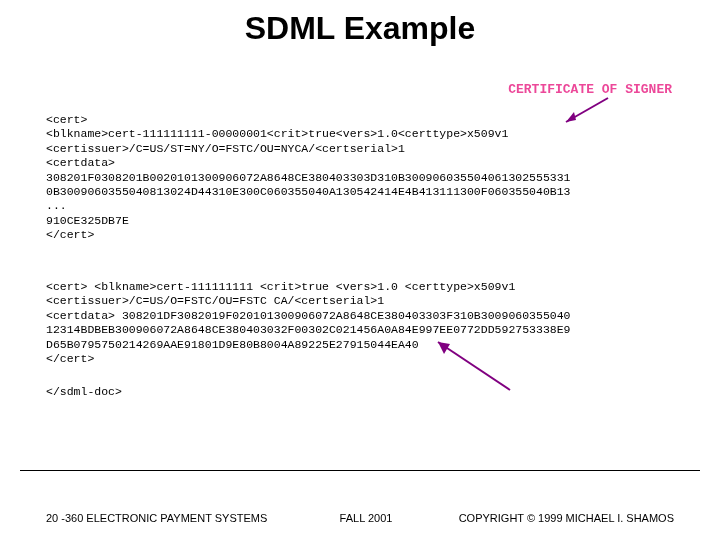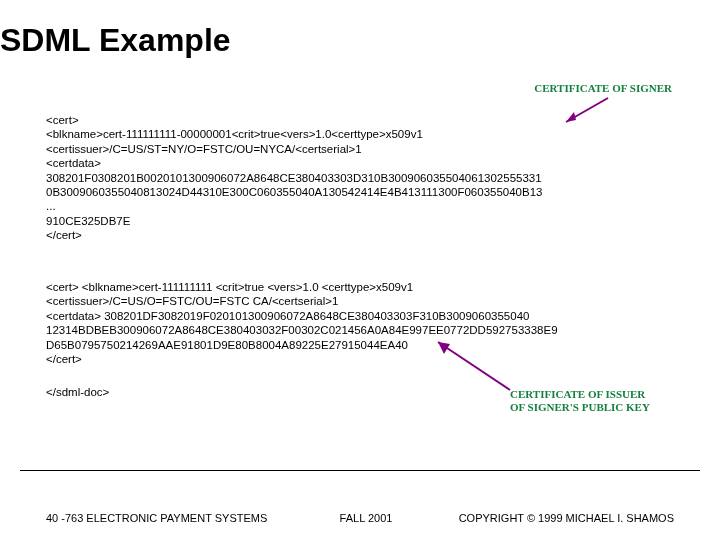--- a/index.html
+++ b/index.html
@@ -1,20 +1,20 @@
 <!DOCTYPE html>
 <html><head>
 <meta charset="utf-8">
 <style>
   html,body{margin:0;padding:0;width:720px;height:540px;background:#fff;font-family:Arial,Helvetica,sans-serif;color:#000;position:relative}
-  .title{font-size:32px;font-weight:bold;text-align:left;padding-top:22px;font-family:Arial,sans-serif}
-  .label{font-family:Liberation Serif, serif;font-weight:bold;font-size:11px;color:#15803d;position:absolute}
+  .title{font-size:32px;font-weight:bold;text-align:center;padding-top:10px;font-family:Arial,sans-serif}
+  .label{font-family:Liberation Mono, monospace;font-weight:bold;font-size:13px;color:#ec4899;position:absolute}
   .label1{right:48px;top:82px}
   .label2{left:510px;top:388px;line-height:1.2}
-  .code{font-family:Liberation Sans, sans-serif;font-size:11.5px;white-space:pre;line-height:1.25;position:absolute;left:46px}
+  .code{font-family:Liberation Mono, monospace;font-size:11.5px;white-space:pre;line-height:1.25;position:absolute;left:46px}
   .block1{top:113px}
   .block2{top:280px}
   .block3{top:385px}
   svg.arrow{position:absolute;overflow:visible}
   .hr{position:absolute;left:20px;right:20px;top:470px;border-top:1px solid #000;height:0}
   .footer{position:absolute;bottom:28px;left:0;right:0;font-family:Arial,sans-serif;font-size:11px;color:#000}
   .footer .l{position:absolute;left:46px}
   .footer .c{position:absolute;left:12px;right:0;text-align:center}
   .footer .r{position:absolute;right:46px}
 </style>
@@ -48,23 +48,22 @@
 &lt;/cert&gt;</div>
 
 <div class="code block3">&lt;/sdml-doc&gt;</div>
 
 <svg class="arrow" style="left:430px;top:338px" width="90" height="60">
   <line x1="80" y1="52" x2="8" y2="4" stroke="#800080" stroke-width="2"></line>
   <polygon points="8,4 20,6 14,16" fill="#800080"></polygon>
 </svg>
 
 <div class="label label2">
-  <span>CERTIFICATE OF ISSUER</span><br>
-  <span>OF SIGNER'S PUBLIC KEY</span>
+  <br>
 </div>
 
 <div class="hr"></div>
 
 <div class="footer">
-  <span class="l">40 -763 ELECTRONIC PAYMENT SYSTEMS</span>
+  <span class="l">20 -360 ELECTRONIC PAYMENT SYSTEMS</span>
   <span class="c">FALL 2001</span>
   <span class="r">COPYRIGHT © 1999 MICHAEL I. SHAMOS</span>
 </div>
 
 </body></html>

